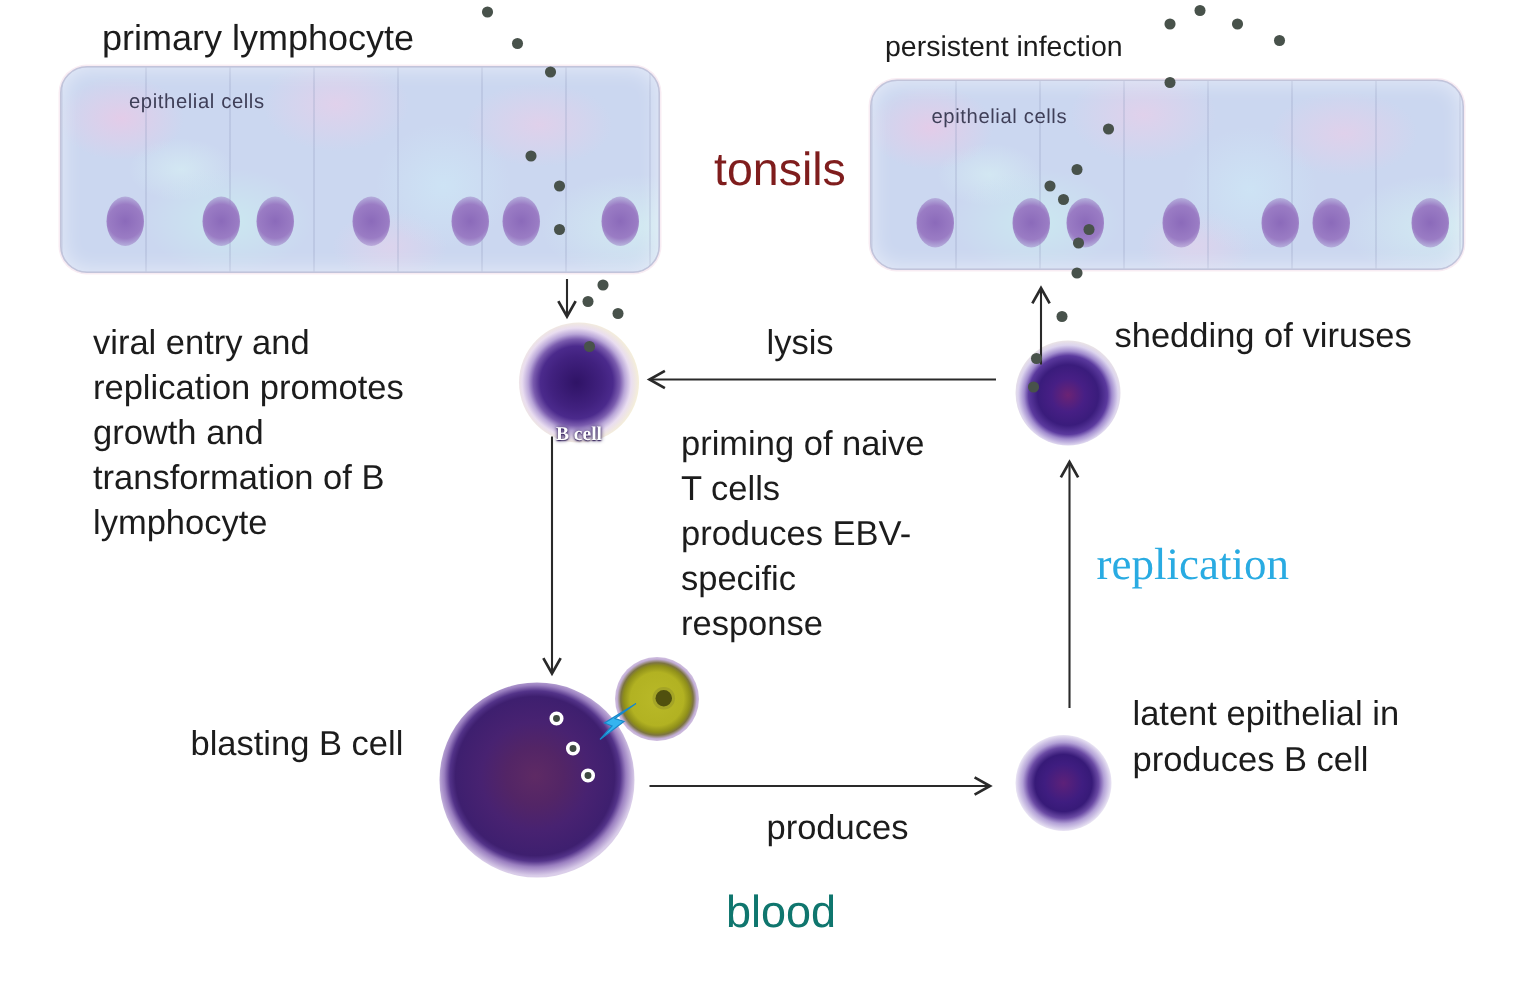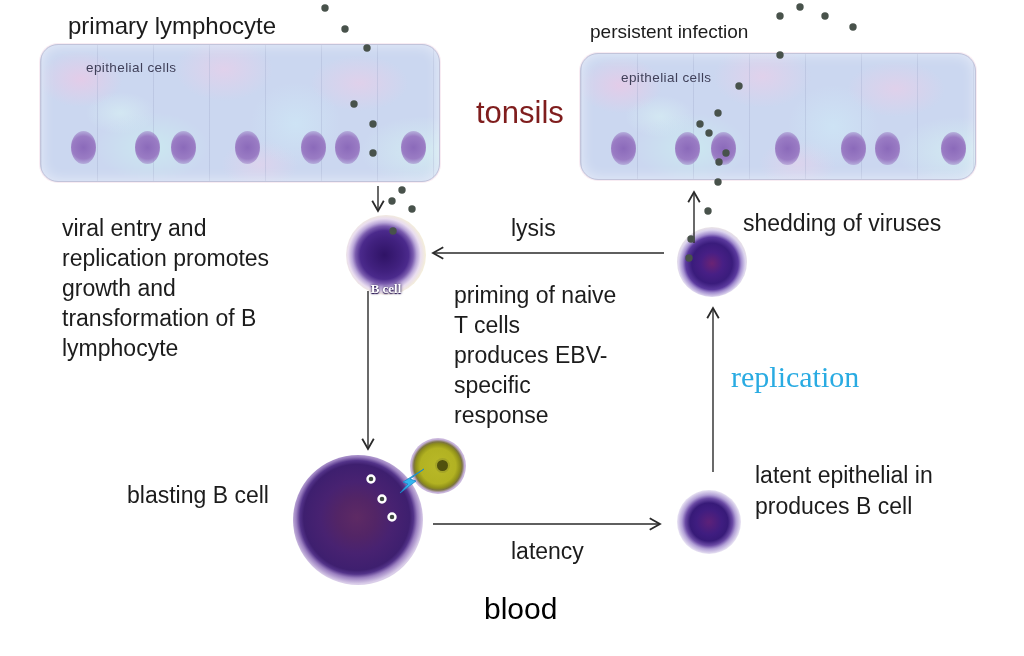--- a/index.html
+++ b/index.html
@@ -86,21 +86,21 @@
   .t-persistent{left:590px;top:21px;font-size:19px;}
   .t-tonsils{left:476px;top:95px;font-size:31px;color:#7f1d1d;}
   .t-lysis{left:511px;top:215px;font-size:23px;}
   .t-shedding{left:743px;top:210px;font-size:23px;}
   .t-reactivation{
     left:731px;top:360px;font-size:30px;color:#29abe2;
     font-family:"Liberation Serif","DejaVu Serif",serif;
   }
   .t-blasting{left:127px;top:482px;font-size:23px;text-align:center;}
   .t-latency{left:511px;top:538px;font-size:23px;}
-  .t-blood{left:484px;top:592px;font-size:30px;color:#000000;}
+  .t-blood{left:484px;top:592px;font-size:30px;color:#0f766e;}
   .block{position:absolute;z-index:4;font-size:23px;line-height:30px;}
   .block-viral{left:62px;top:213px;}
   .block-priming{left:454px;top:280px;}
   .block-latent{left:755px;top:460px;line-height:31px;}
 </style>
 </head>
 <body>
 
 <div class="canvas">
 
@@ -183,21 +183,21 @@
     <path d="M424,469 L410,479 L416,481 L400,493 L408,484 L403,482 Z" fill="#35b4ef" stroke="#1787c9" stroke-width="0.8"></path>
   </svg>
 
   <div class="lbl t-primary">primary lymphocyte</div>
   <div class="lbl t-persistent">persistent infection</div>
   <div class="lbl t-tonsils">tonsils</div>
   <div class="lbl t-lysis">lysis</div>
   <div class="lbl t-shedding">shedding of viruses</div>
   <div class="lbl t-reactivation">replication</div>
   <div class="lbl t-blasting">blasting B cell</div>
-  <div class="lbl t-latency">latency</div>
+  <div class="lbl t-latency">produces</div>
   <div class="lbl t-blood">blood</div>
 
   <div class="block block-viral">
     <div>viral entry and</div>
     <div>replication promotes</div>
     <div>growth and</div>
     <div>transformation of B</div>
     <div>lymphocyte</div>
   </div>
 

